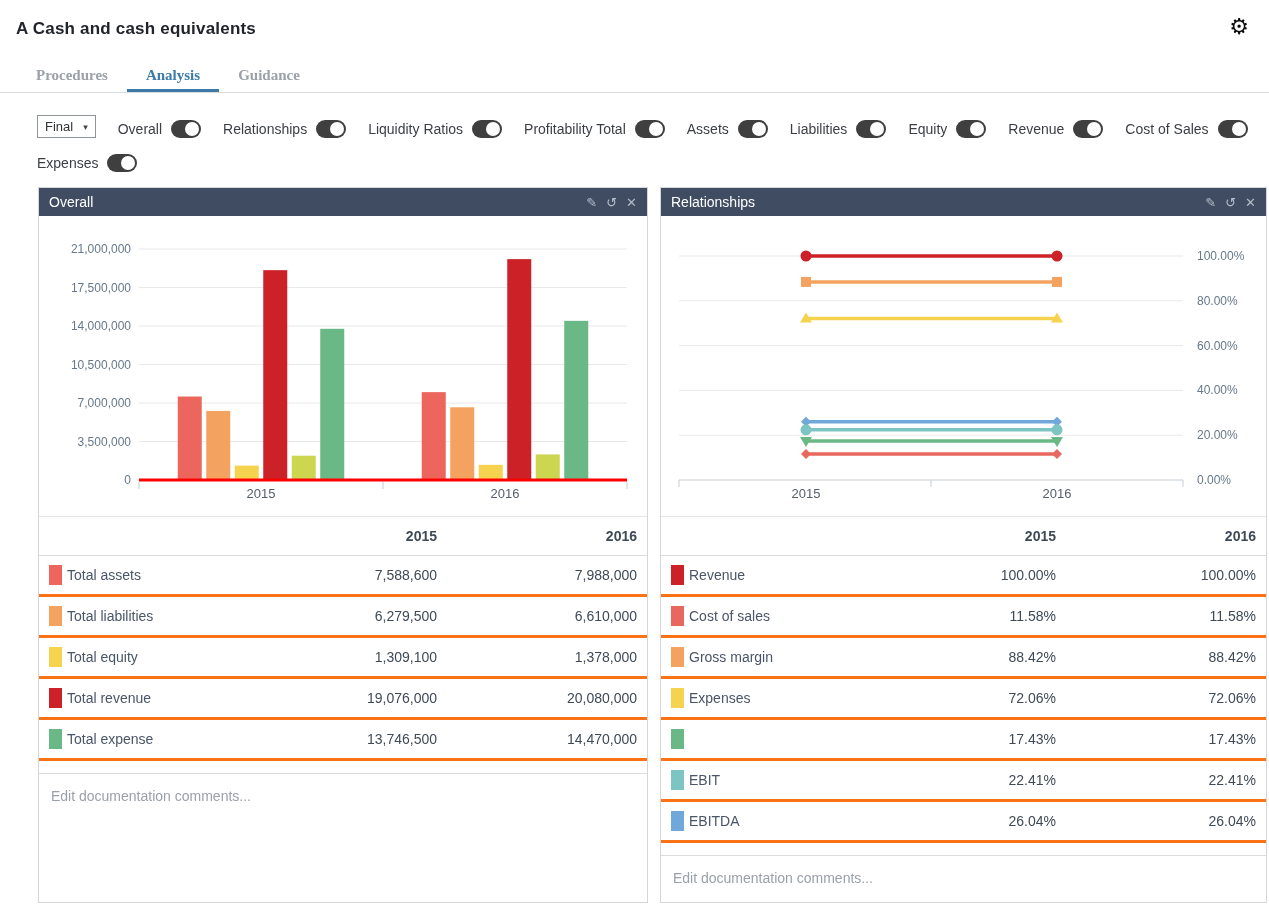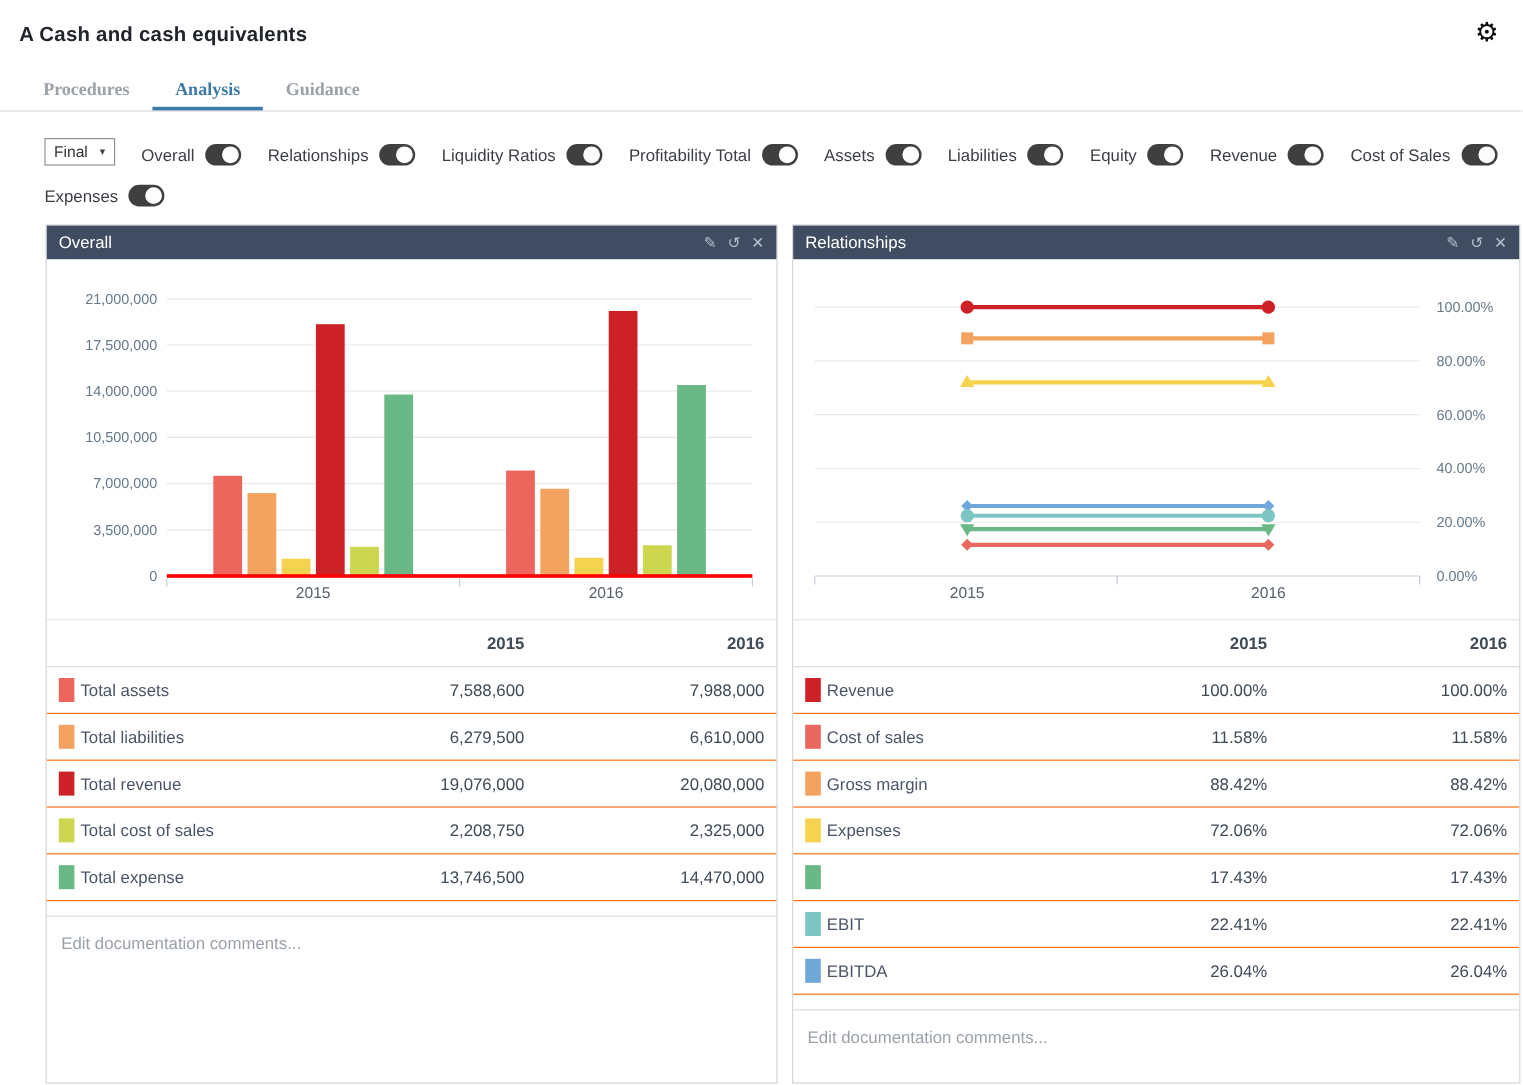--- a/index.html
+++ b/index.html
@@ -35,21 +35,21 @@
   .panel-title { font-size:14px; flex:1; }
   .panel-icons { display:flex; gap:9px; align-items:center; }
   .picon { color:#b3bcc9; font-size:13px; cursor:pointer; line-height:1; }
 
   svg.chart { display:block; }
   svg text { font-family:"Liberation Sans","DejaVu Sans",sans-serif; fill:#66788a; font-size:12px; }
   svg text.cat { font-size:13px; fill:#55606b; }
 
   
   .dtable { border-top:1px solid #e3e5e7; padding-bottom:12px; }
-  .trow { display:flex; align-items:flex-start; padding:9px 10px; border-bottom:1px solid #f97316; min-height:38px; }
+  .trow { display:flex; align-items:flex-start; padding:9px 10px; border-bottom:3px solid #f97316; min-height:38px; }
   .trow.thead { border-bottom:1px solid #d9dbdd; }
   .tlabel { flex:1; display:flex; align-items:flex-start; gap:5px; font-size:14px; color:#4a5568; }
   .rowname { max-width:158px; line-height:19px; padding-top:1px; }
   .swatch { width:13px; height:20px; flex:0 0 auto; }
   .tval { width:195px; text-align:right; font-size:14px; color:#3f4a57; line-height:20px; }
   .tval:last-child { width:200px; }
   .trow.thead .tval { font-weight:700; color:#3f4a57; }
 
   .comments { border-top:1px solid #d9dbdd; padding:14px 12px; font-size:14px; color:#9aa1a9; cursor:text; flex:1; }
 </style>
@@ -195,33 +195,33 @@
         <div class="trow">
           <div class="tlabel">
             <span class="swatch" style="background: rgb(243, 163, 95);"></span>
             <span class="rowname">Total liabilities</span>
           </div>
           <div class="tval">6,279,500</div>
           <div class="tval">6,610,000</div>
         </div>
         <div class="trow">
           <div class="tlabel">
+            <span class="swatch" style="background: rgb(246, 211, 78);"></span>
+            <span class="rowname">Total equity</span>
+          </div>
+          <div class="tval">1,309,100</div>
+          <div class="tval">1,378,000</div>
+        </div>
+        <div class="trow">
+          <div class="tlabel">
             <span class="swatch" style="background: rgb(204, 33, 39);"></span>
             <span class="rowname">Total revenue</span>
           </div>
           <div class="tval">19,076,000</div>
           <div class="tval">20,080,000</div>
-        </div>
-        <div class="trow">
-          <div class="tlabel">
-            <span class="swatch" style="background: rgb(204, 214, 79);"></span>
-            <span class="rowname">Total cost of sales</span>
-          </div>
-          <div class="tval">2,208,750</div>
-          <div class="tval">2,325,000</div>
         </div>
         <div class="trow">
           <div class="tlabel">
             <span class="swatch" style="background: rgb(106, 184, 133);"></span>
             <span class="rowname">Total expense</span>
           </div>
           <div class="tval">13,746,500</div>
           <div class="tval">14,470,000</div>
         </div>
       </div>

